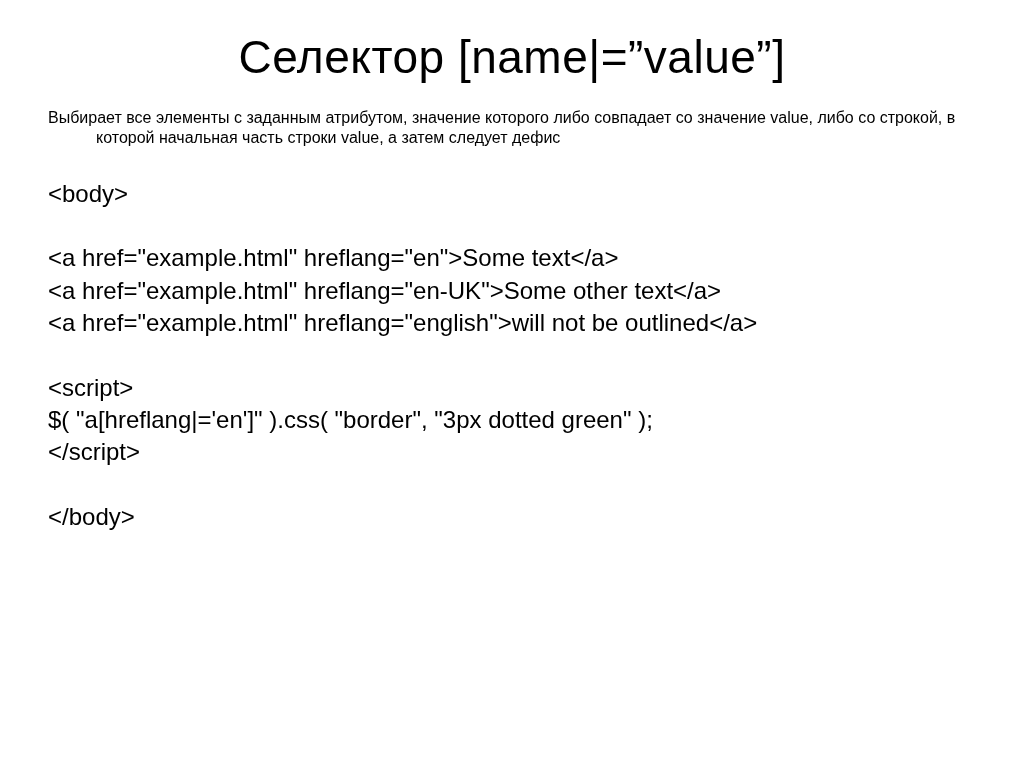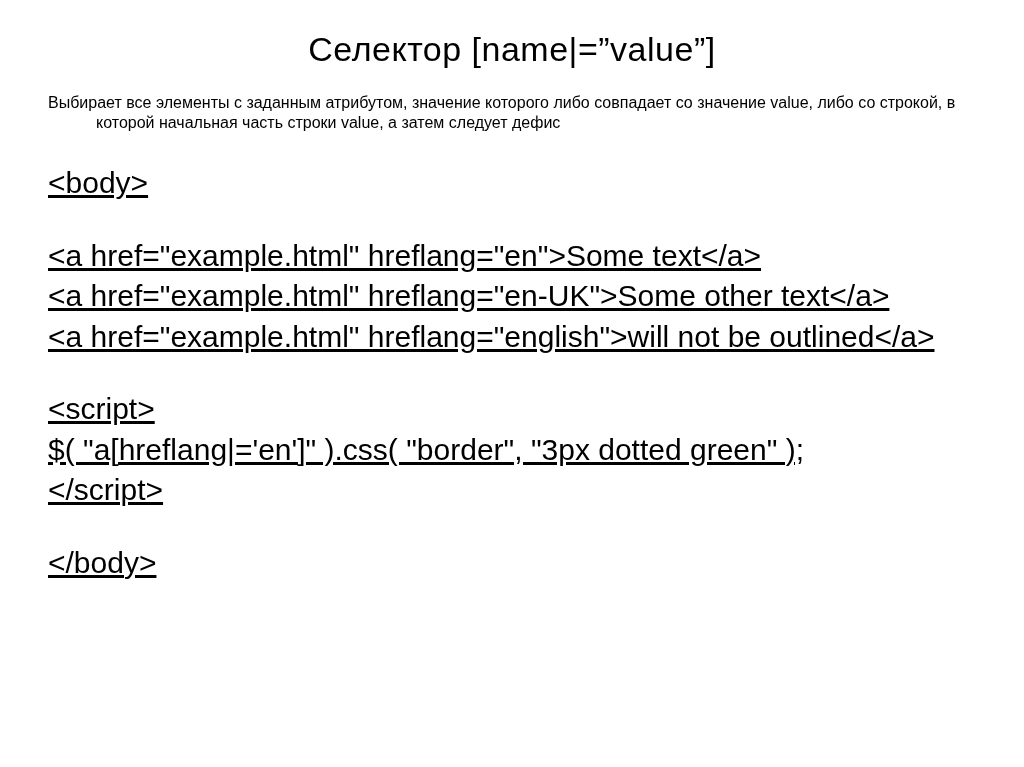--- a/index.html
+++ b/index.html
@@ -9,38 +9,37 @@
     }
     body {
       width: 1024px;
       height: 767px;
       background: #ffffff;
       font-family: Arial, Helvetica, sans-serif;
       color: #000000;
       padding: 30px 48px;
     }
     .title {
-      font-size: 34px;
+      font-size: 46px;
       font-weight: normal;
       text-align: center;
       margin-bottom: 24px;
       letter-spacing: 0.5px;
     }
     .description {
       font-size: 16px;
       line-height: 1.25;
       padding-left: 48px;
       text-indent: -48px;
       margin-bottom: 30px;
     }
     .code-line {
-      font-size: 30px;
+      font-size: 24px;
       line-height: 1.35;
       white-space: pre-wrap;
-      text-decoration: underline;
     }
     .blank-line {
       height: 32px;
     }
   </style>
 </head>
 <body>
 
 <h1 class="title">Селектор  [name|=”value”]</h1>
 

